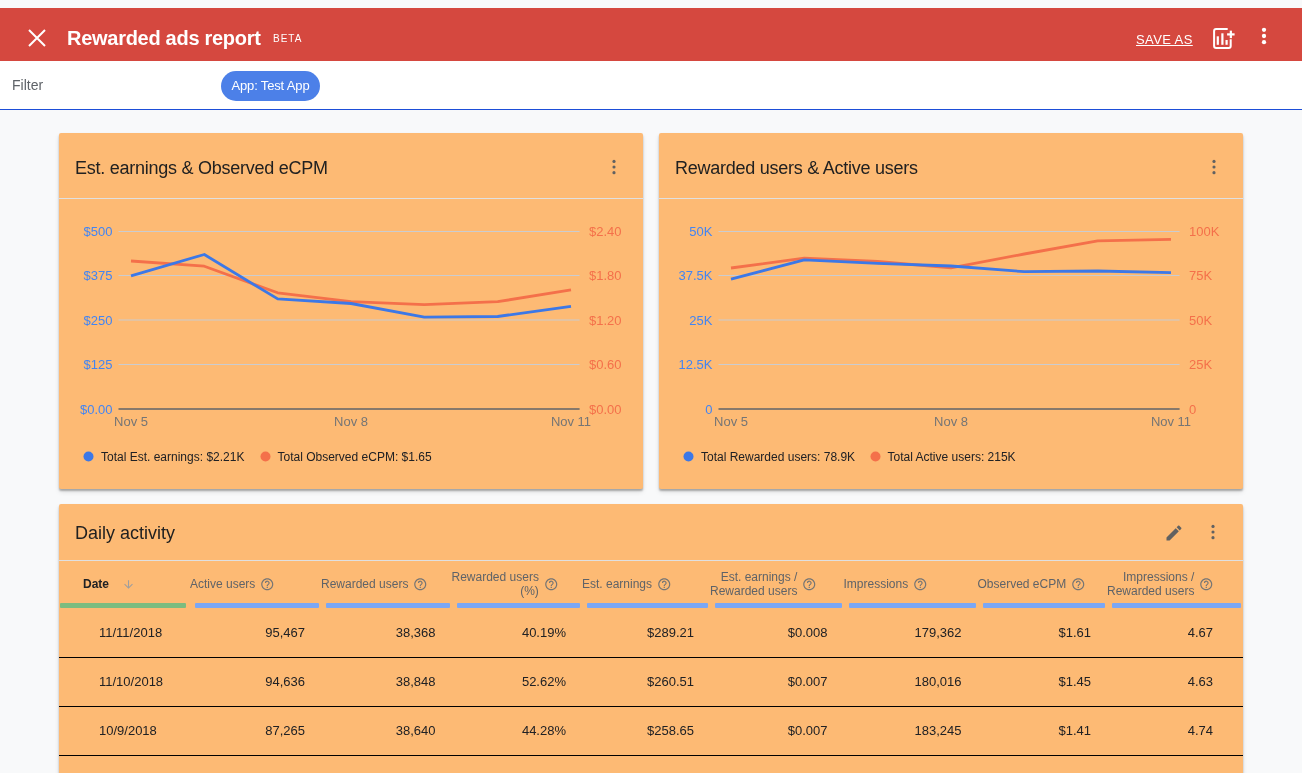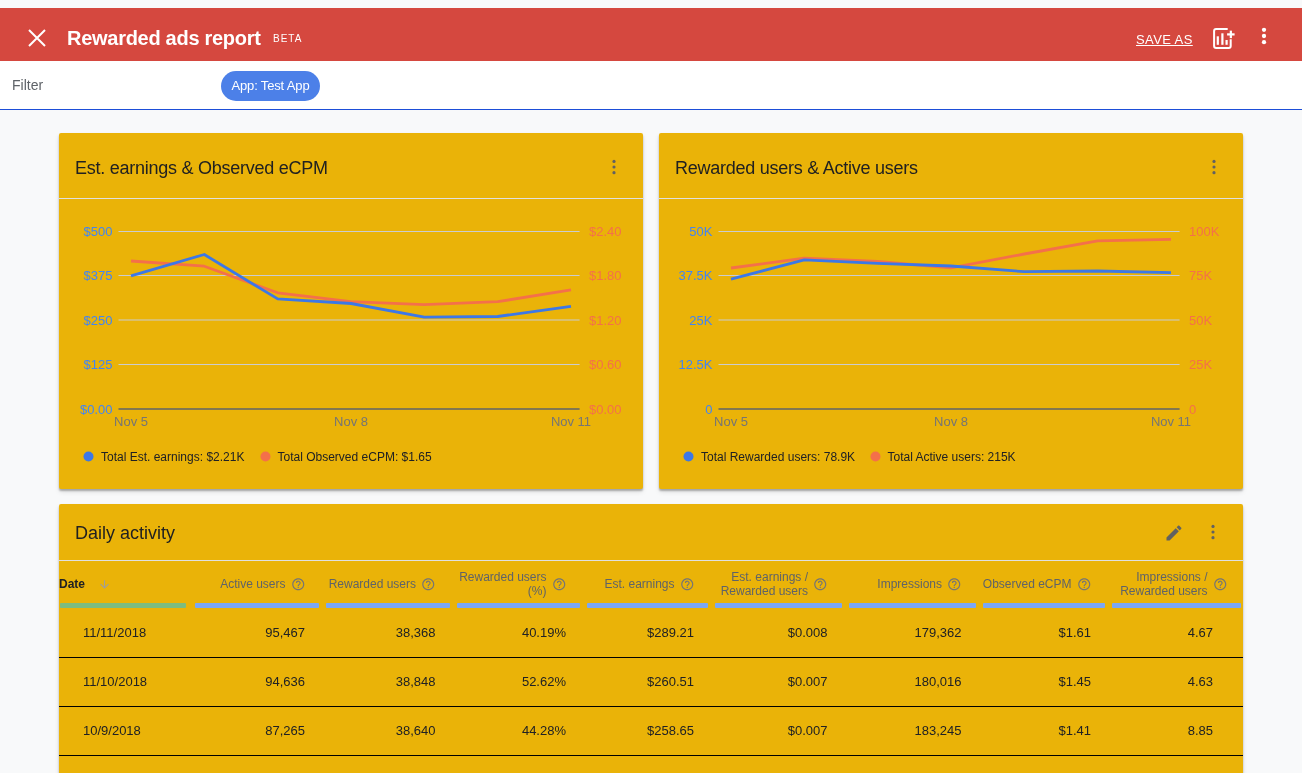--- a/index.html
+++ b/index.html
@@ -14,46 +14,46 @@
   .saveas { position:absolute; left:1136px; top:23.5px; font-size:13px; letter-spacing:0.4px;text-decoration:underline; }
   .addchart { position:absolute; left:1211px; top:17px; }
   .kebab-w { position:absolute; left:1252px; top:16px; }
   .filterbar { position:absolute; left:0; top:61px; width:1302px; height:49px;
     background:#fff; border-bottom:1px solid #1d4ed8; }
   .filterlbl { position:absolute; left:12px; top:16px; font-size:14px; color:#5F6368; }
   .chip { position:absolute; top:10px; height:30px; border-radius:15px; background:#4C80E8;
     color:#fff; font-size:13px; letter-spacing:-0.15px; line-height:30px; text-align:center; }
   .chip1 { left:54px; width:160px; }
   .chip2 { left:221px; width:99px; }
-  .card { position:absolute; background:#eab308; border-radius:2px;
+  .card { position:absolute; background:#fdba74; border-radius:2px;
     box-shadow:0 2px 2px rgba(0,0,0,0.28), 0 3px 5px rgba(0,0,0,0.1); }
   .card1 { left:59px; top:133px; width:584px; height:356px; }
   .card2 { left:659px; top:133px; width:584px; height:356px; }
   .card3 { left:59px; top:504px; width:1184px; height:300px; }
   .cardtitle { position:absolute; left:16px; top:25px; font-size:18px; color:#212121; letter-spacing:-0.25px; }
   .carddiv { position:absolute; left:0; top:65px; width:100%; height:1px; background:#E0E0E0; }
   .kebab-g { position:absolute; right:20px; top:25px; }
   .chartsvg { position:absolute; left:0; top:65px; }
   
   .t3title { position:absolute; left:16px; top:19px; font-size:18px; color:#212121; }
   .t3div { position:absolute; left:0; top:56px; width:100%; height:1px; background:#E0E0E0; }
   .pencil { position:absolute; right:59px; top:19px; }
   .kebab3 { position:absolute; right:21px; top:19px; }
   table.grid { position:absolute; left:0; top:57px; width:1184px; border-collapse:collapse;
     table-layout:fixed; }
   th { vertical-align:middle; font-weight:normal; padding:0; height:42px; }
-  .thpad { display:flex; align-items:center; justify-content:flex-end;
+  .thpad { display:flex; align-items:center; 
     font-size:12px; color:#5F6368; line-height:14px; padding-right:16px; gap:5px; margin-top:4px; }
   .thpad .tx { text-align:right; }
   .barrow td { padding:0; height:5px; vertical-align:top; }
   .bar { height:4.5px; border-radius:1px; margin:0 2px 0 5px; background:#7BA7F5; }
   .bar.green { background:#7CBC7F; margin:0 4px 0 1px; }
   td.v { font-size:13px; color:#202124; text-align:right; padding:0 16px 0 0; height:49px;
     border-top:1px solid #000000; }
-  td.d { text-align:left; padding-left:24px; }
+  td.d { text-align:left; padding-left:40px; }
   tr.r1 td { border-top:none; }
   td.v:last-child { padding-right:30px; }
 </style>
 </head>
 <body>
 <div class="appbar">
   <svg class="closex" viewBox="0 0 18 18">
       <path d="M1 1 L17 17 M17 1 L1 17" stroke="#fff" stroke-width="2" fill="none"></path>
     </svg>
   <div class="title">Rewarded ads report</div>
@@ -169,21 +169,21 @@
       <col style="width:130.5px">
         <col style="width:128px">
         <col style="width:133.5px">
       <col style="width:134px">
         <col style="width:129.5px">
         <col style="width:136px">
     </colgroup>
     <tbody>
         <tr class="hdr">
       <th>
-            <div class="thpad" style="justify-content:flex-start;color:#202124;font-weight:bold;">Date
+            <div class="thpad" style="justify-content:flex-start;padding-left:24px;color:#202124;font-weight:bold;">Date
         <svg width="13" height="13" viewBox="0 0 24 24" fill="#9E9E9E" style="margin-left:8px">
                 <path d="M11 4v12.17l-5.59-5.58L4 12l8 8 8-8-1.41-1.41L13 16.17V4h-2z"></path>
               </svg>
       </div>
           </th>
       <th>
             <div class="thpad">
               <span class="tx">Active users</span>
               <span class="qi">
                 <svg width="14.5" height="14.5" viewBox="0 0 24 24" fill="#757575" style="display:block">
@@ -316,21 +316,21 @@
     </tr>
     <tr>
       <td class="v d">10/9/2018</td>
           <td class="v">87,265</td>
           <td class="v">38,640</td>
       <td class="v">44.28%</td>
           <td class="v">$258.65</td>
           <td class="v">$0.007</td>
       <td class="v">183,245</td>
           <td class="v">$1.41</td>
-          <td class="v">8.85</td>
+          <td class="v">4.74</td>
     </tr>
     <tr>
       <td class="v d">&nbsp;</td>
           <td class="v"></td>
           <td class="v"></td>
       <td class="v"></td>
           <td class="v"></td>
           <td class="v"></td>
       <td class="v"></td>
           <td class="v"></td>

